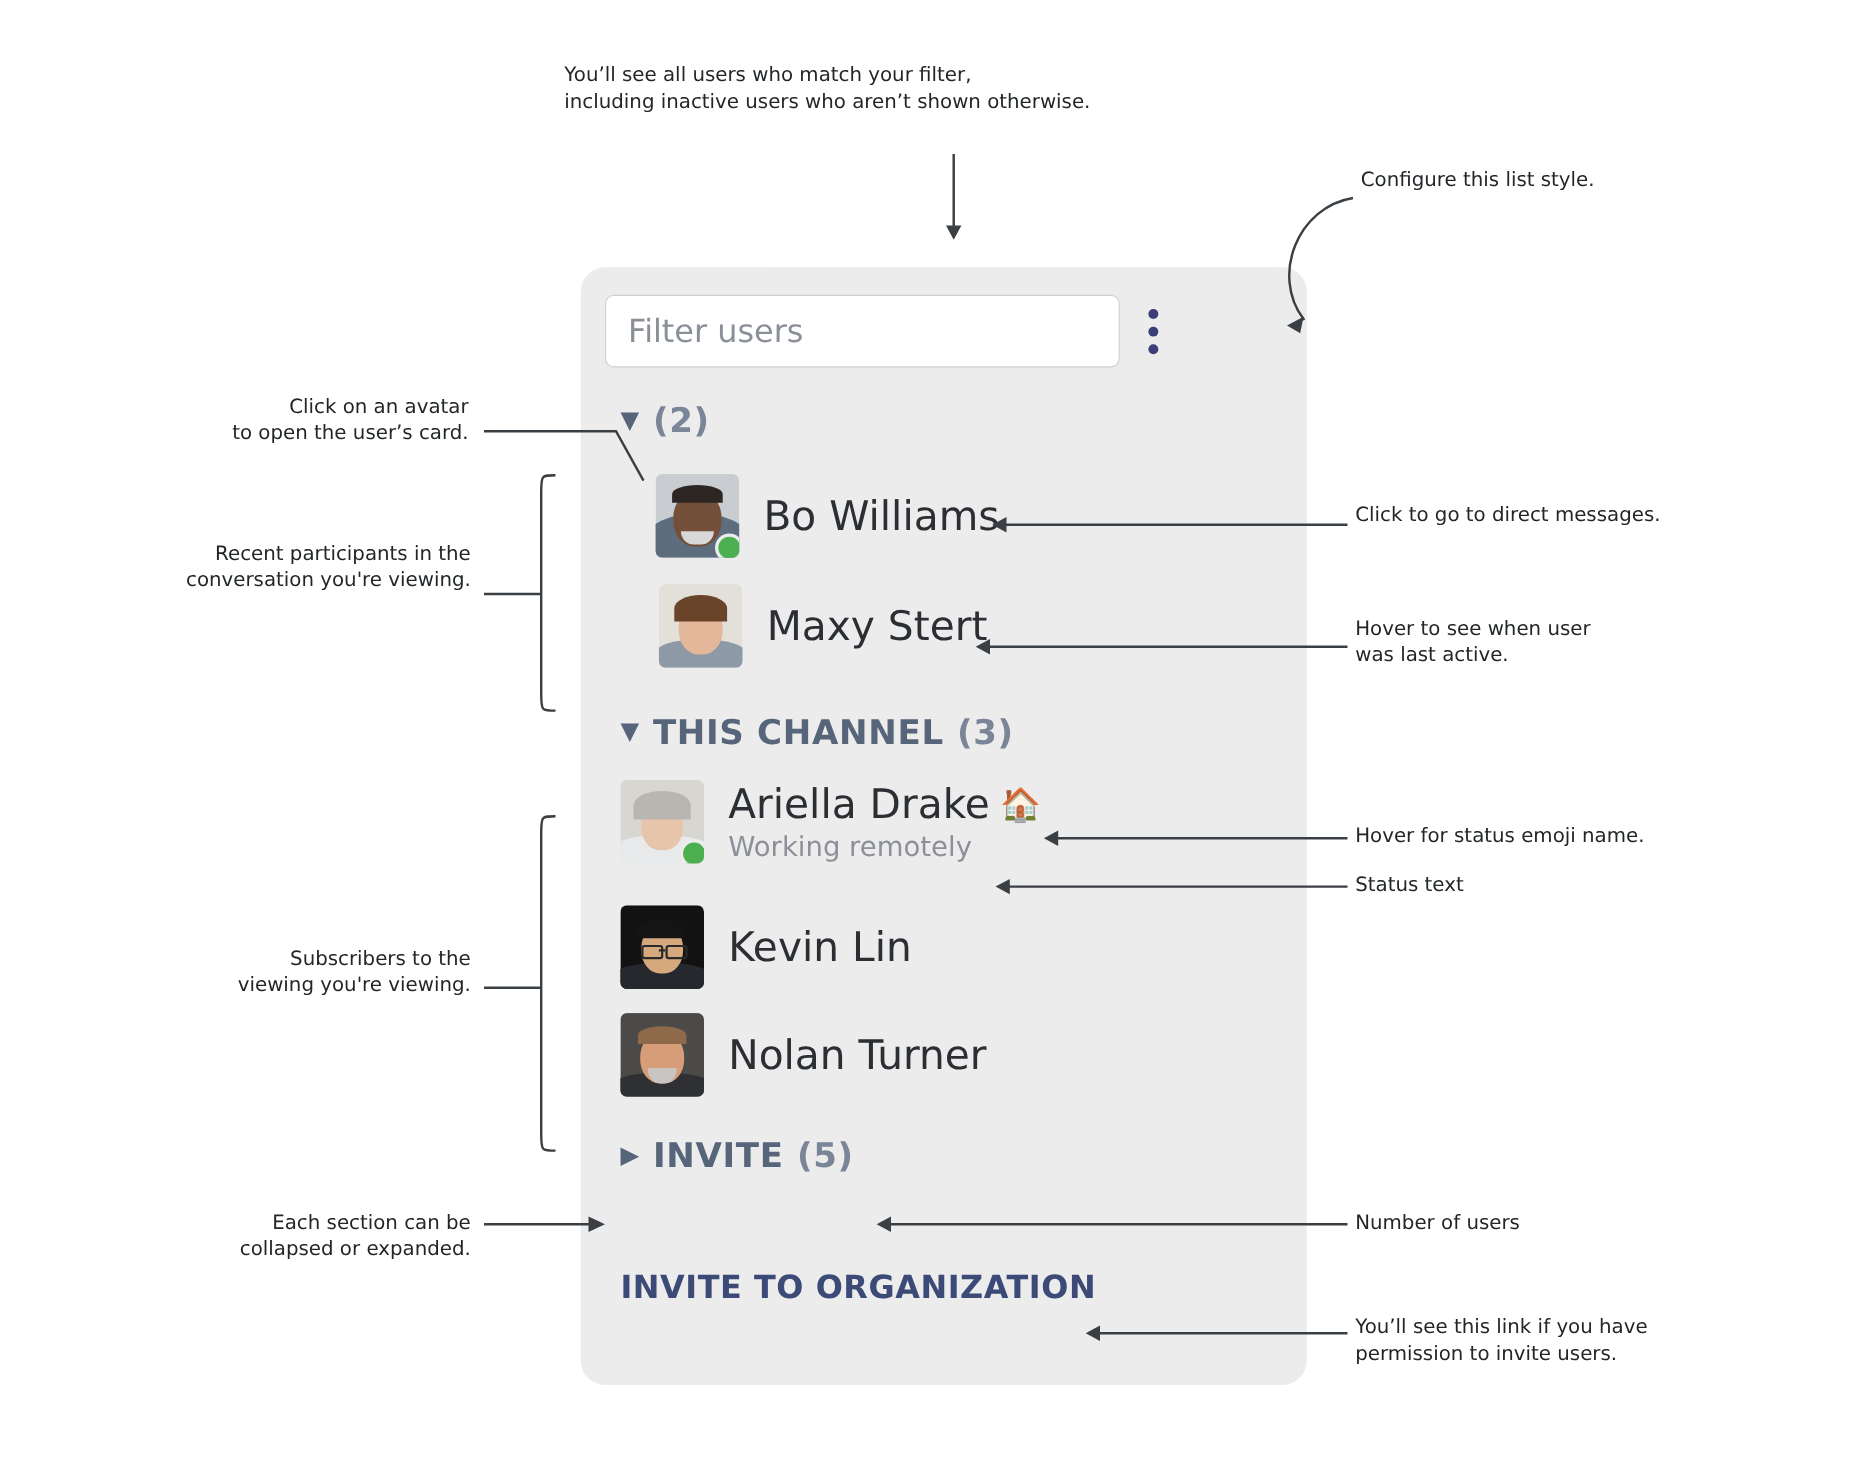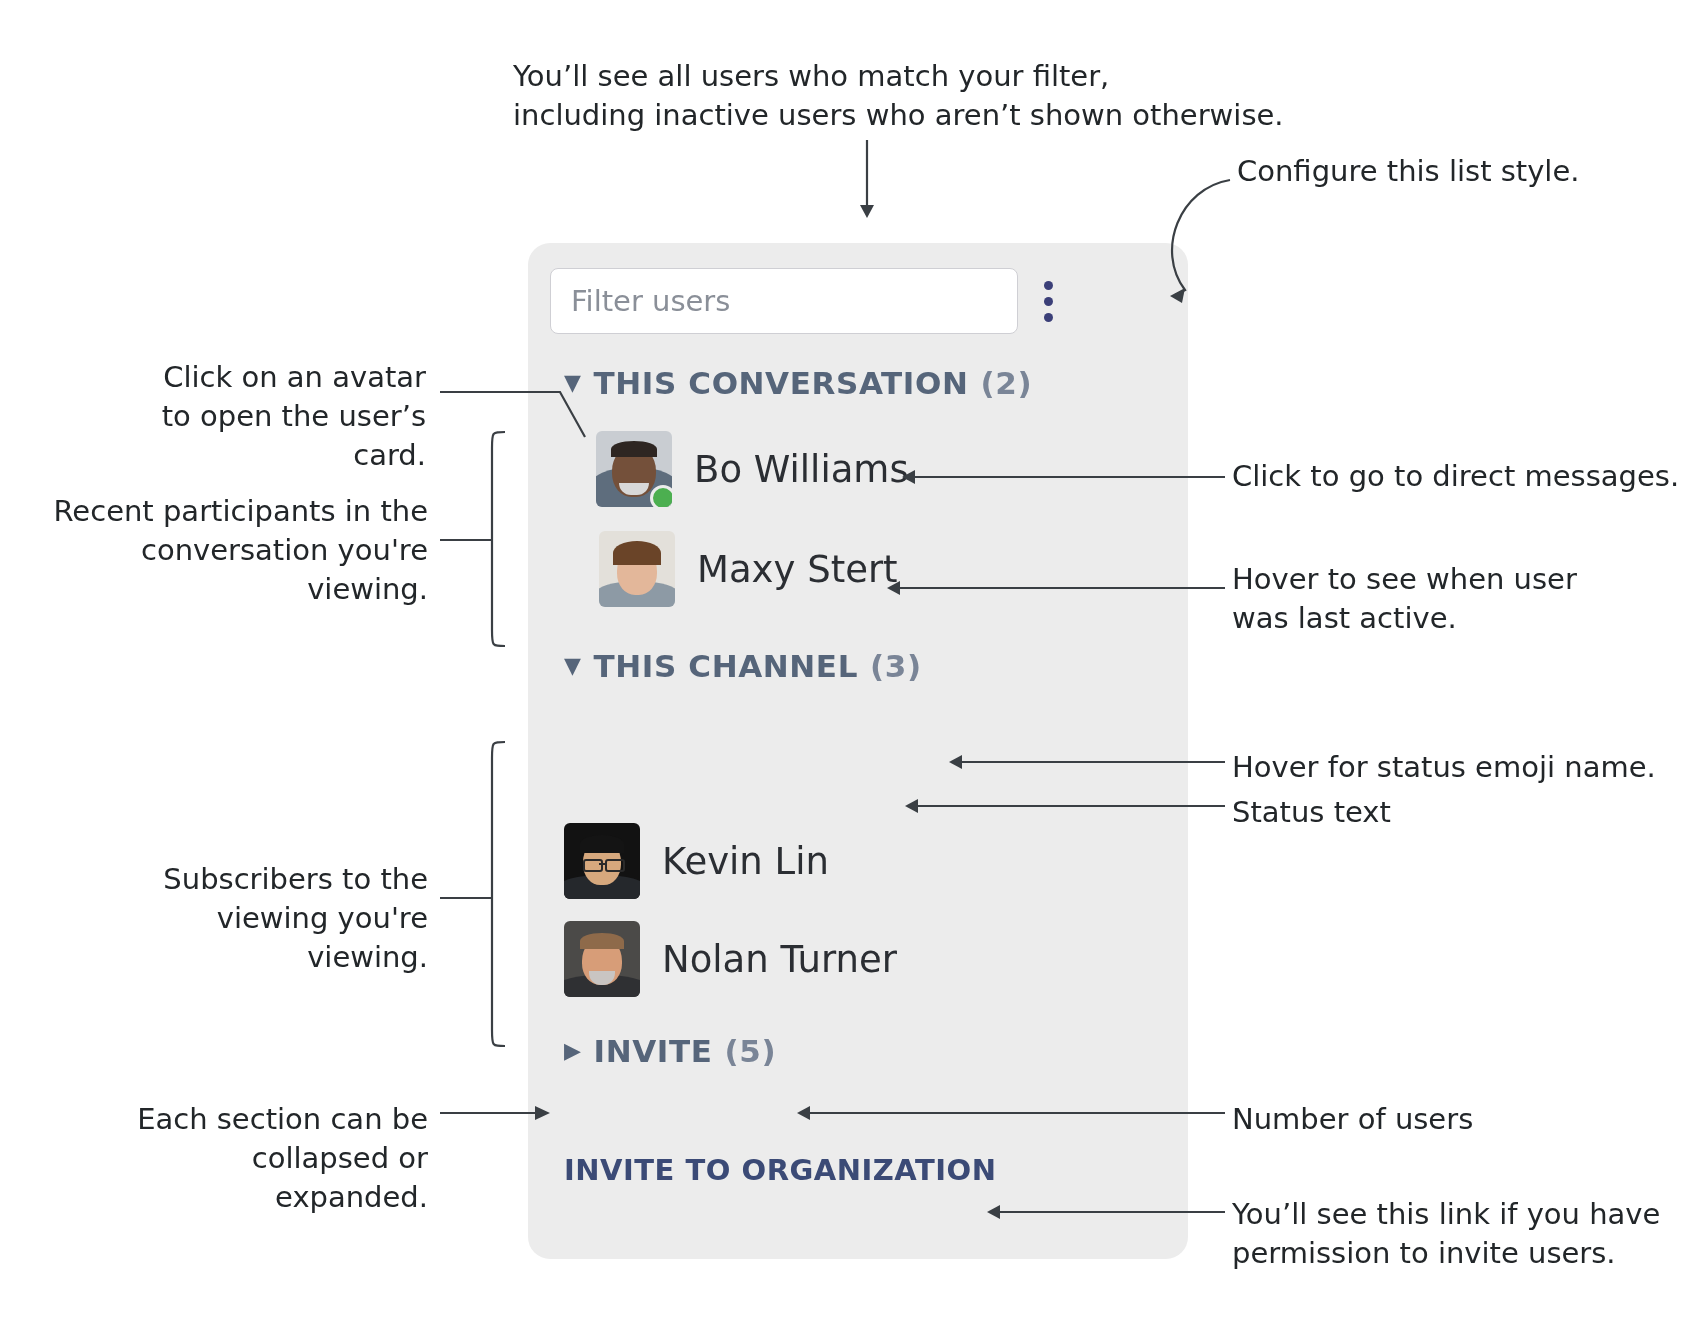--- a/index.html
+++ b/index.html
@@ -13,21 +13,21 @@
     position: relative;
     font-family: "DejaVu Sans", sans-serif;
     overflow: hidden;
   }
 
   
   .anno {
     position: absolute;
     color: #222629;
     font-family: "DejaVu Sans", sans-serif;
-    font-size: 29px;
+    font-size: 18px;
     line-height: 1.35;
     white-space: pre-line;
   }
   .anno.right { text-align: right; }
 
   
   #user-panel {
     position: absolute;
     left: 528px;
     top: 243px;
@@ -217,21 +217,20 @@
     <input class="filter-input" type="text" placeholder="Filter users" style="">
     <div class="kebab">
       <i></i>
         <i></i>
         <i></i>
     </div>
   </div>
 
   <div class="section-head" style="top:122px;">
     <span class="tri">▼</span>
-    <span>THIS CONVERSATION</span>
     <span class="count">(2)</span>
   </div>
 
   <div class="user-row" style="top:188px;padding-left:32px;">
     <div class="avatar">
       <div class="face">
         <div class="f-bg" style="background:#c9cdd2;"></div>
         <div class="f-shoulder" style="width:90px;height:40px;bottom:0;background:#5e6d7d;"></div>
         <div class="f-head" style="width:44px;height:52px;top:14px;background:#74503a;"></div>
         <div class="f-hair" style="width:46px;height:16px;top:10px;background:#2e2622;"></div>
@@ -261,20 +260,38 @@
         </div>
     </div>
   </div>
 
   <div class="section-head" style="top:405px;">
     <span class="tri">▼</span>
     <span>THIS CHANNEL</span>
     <span class="count">(3)</span>
   </div>
 
+  <div class="user-row" style="top:466px;">
+    <div class="avatar">
+      <div class="face">
+        <div class="f-bg" style="background:#d8d6d1;"></div>
+        <div class="f-shoulder" style="width:90px;height:26px;bottom:0;background:#e8e9ea;"></div>
+        <div class="f-head" style="width:38px;height:46px;top:18px;background:#e6c5ab;"></div>
+        <div class="f-hair" style="width:52px;height:26px;top:10px;background:#b9b6b2;"></div>
+      </div>
+      <span class="dot"></span>
+    </div>
+    <div class="ucol">
+      <div class="uname">
+        <span>Ariella Drake</span>
+        <span style="font-size:30px;">🏠</span>
+      </div>
+      <div class="ustatus">Working remotely</div>
+    </div>
+  </div>
 
   <div class="user-row" style="top:580px;">
     <div class="avatar">
       <div class="face">
         <div class="f-bg" style="background:#121212;"></div>
         <div class="f-shoulder" style="width:88px;height:24px;bottom:0;background:#25282c;"></div>
         <div class="f-head" style="width:38px;height:46px;top:16px;background:#d6a87d;"></div>
         <div class="f-hair" style="width:44px;height:18px;top:12px;background:#141414;"></div>
         <div class="f-glass" style="left:19px;top:36px;width:16px;"></div>
         <div class="f-glass" style="left:41px;top:36px;width:16px;"></div>

